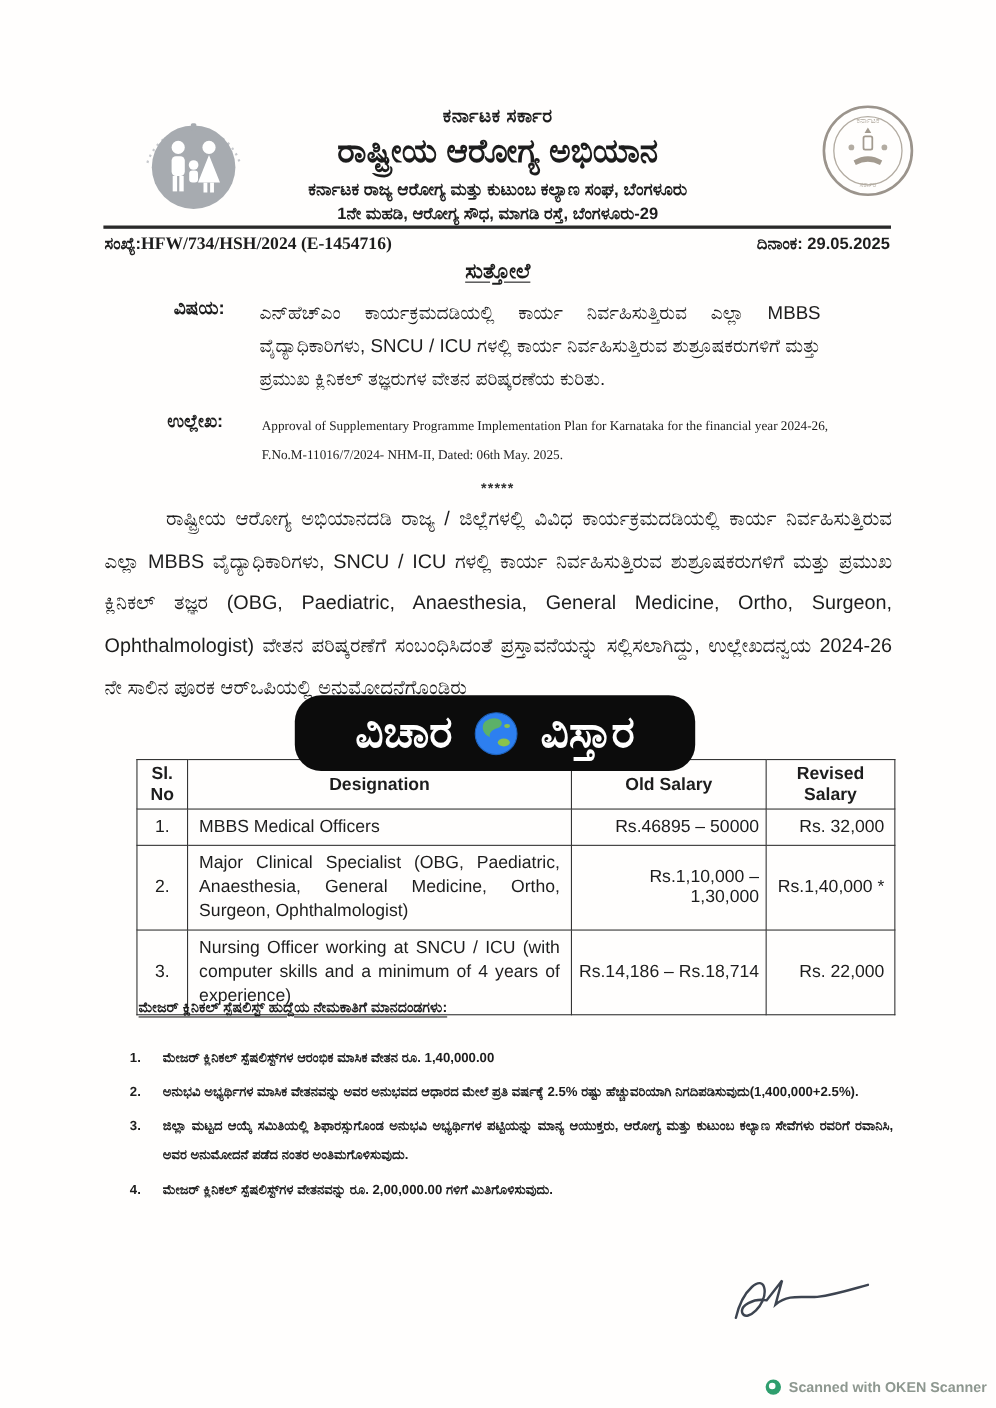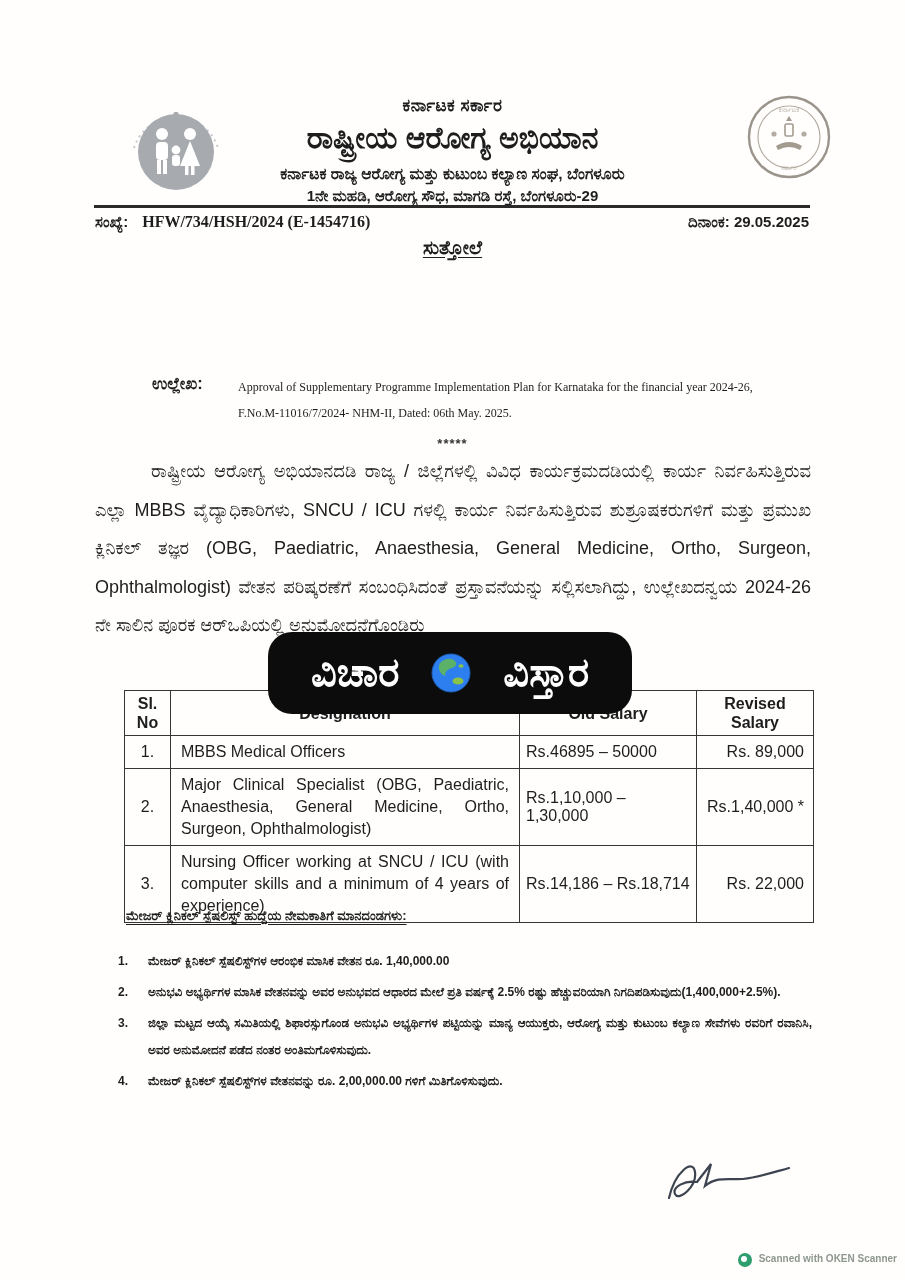--- a/index.html
+++ b/index.html
@@ -14,65 +14,65 @@
   .h-govt  { font-size:17px; font-weight:bold; letter-spacing:.5px; }
   .h-title { font-size:30px; font-weight:bold; margin-top:5px; }
   .h-org   { font-size:15.5px; font-weight:bold; margin-top:9px; }
   .h-addr  { font-size:15px;  font-weight:bold; margin-top:4px; }
   .logo-left  { position:absolute; left:126px; top:86px; width:100px; height:116px; }
   .seal-right { position:absolute; left:746px; top:94px; width:86px; height:86px; }
   
   .rule { position:absolute; top:205px; left:94px; width:716px; height:3px; background:#2a2a2a; }
   .ref-row { position:absolute; top:213px; left:95px; width:714px; display:flex; justify-content:space-between;
              font-size:15px; font-weight:bold; }
-  .ref-no-label { margin-right:14px; }
+  .ref-no-label { }
   .ref-number { font-family:"Liberation Serif", serif; font-size:16px; }
   .doc-title { position:absolute; top:237px; left:0; right:0; text-align:center;
                font-size:19px; font-weight:bold; text-decoration:underline; text-underline-offset:3px; }
   
   .hang { position:absolute; display:flex; }
   .subject-block { top:270px; left:158px; width:588px; }
   .hang .lbl { flex:0 0 78px; font-weight:bold; font-size:17px; }
   .subject-text { flex:1; font-size:17px; line-height:30px; text-align:justify; }
   .reference-block { top:374px; left:152px; width:628px; }
   .reference-block .lbl { flex:0 0 86px; font-size:16.5px; }
   .reference-text { flex:1; font-family:"Liberation Serif", serif; font-size:12px; line-height:26px; }
   .stars { position:absolute; top:436px; left:0; right:0; text-align:center;
            font-size:13px; font-weight:bold; letter-spacing:1px; color:#333; }
   
   .body-par { position:absolute; top:452px; left:95px; width:716px; height:234px; overflow:hidden;
               font-size:18px; line-height:38.5px; text-align:justify; text-indent:56px; }
   
-  .sticker { position:absolute; left:268px; top:632px; width:364px; height:82px; z-index:6;
+  .sticker { position:absolute; left:268px; top:632px; width:364px; height:69px; z-index:6;
              background:#0c0c0c; border-radius:24px; display:flex; align-items:center;
-             justify-content:center; gap:32px; color:#fff; font-weight:bold; font-size:40px; }
+             justify-content:center; gap:20px; color:#fff; font-weight:bold; font-size:40px; }
   .globe { width:40px; height:40px; flex:0 0 auto; }
   
   .salary-table { position:absolute; top:690px; left:124px; width:689px;
                   border-collapse:collapse; table-layout:fixed; font-size:16px; }
   .salary-table th, .salary-table td { border:1.6px solid #353535; vertical-align:middle; }
   .salary-table th { font-weight:bold; text-align:center; height:45px; line-height:19px; padding:2px 4px; }
   .col-sl { width:46px; } .col-des { width:349px; } .col-old { width:177px; } .col-rev { width:117px; }
   td.sl  { text-align:center; }
   td.des { text-align:justify; padding:5px 10px; line-height:22px; }
-  td.old { text-align:left; padding:2px 6px; }
+  td.old { text-align:right; padding:2px 6px; }
   td.rev { text-align:right; padding:2px 9px; }
   tr.r1 td { height:31px; } tr.r2 td { height:69px; } tr.r3 td { height:66px; }
   
   .criteria-heading { position:absolute; top:908px; left:100px; font-size:13px; font-weight:bold;
                       text-decoration:underline; text-underline-offset:4px;margin-left:26px; }
   .criteria-list { position:absolute; top:948px; left:118px; width:694px; list-style:none;
                    font-size:12px; line-height:27px; font-weight:600; counter-reset:crit; }
   .criteria-list li { counter-increment:crit; position:relative; padding-left:30px;
                       margin-bottom:4px; text-align:justify; }
   .criteria-list li::before { content:counter(crit) "."; position:absolute; left:0; top:0; }
   
   .signature { position:absolute; left:655px; top:1152px; width:145px; height:58px; }
-  .oken { position:absolute; top:1253px; right:8px; display:flex; align-items:flex-start; gap:7px;
-          font-size:10px; color:#8d978f; font-weight:bold;margin-left:20px; }
+  .oken { position:absolute; top:1253px; right:8px; display:flex; align-items:flex-end; gap:7px;
+          font-size:13px; color:#8d978f; font-weight:bold;margin-left:20px; }
   .oken-dot { width:14px; height:14px; border-radius:50%; background:#2f9e6e; position:relative; }
   .oken-dot::after { content:""; position:absolute; left:3px; top:3px; width:6px; height:6px;
                      border-radius:50%; background:#ffffff; }
   .muted { color:#9b948c; }
 </style>
 </head>
 <body>
 
 <div class="page">
 
@@ -124,20 +124,24 @@
       <span class="ref-no-label">ಸಂಖ್ಯೆ:</span><span class="ref-number">HFW/734/HSH/2024 (E-1454716)</span>
     </div>
     <div>
       <span>ದಿನಾಂಕ:</span>
       <span>29.05.2025</span>
     </div>
   </div>
 
   <div class="doc-title">ಸುತ್ತೋಲೆ</div>
 
+  <div class="hang subject-block">
+    <div class="lbl">ವಿಷಯ:</div>
+    <div class="subject-text">ಎನ್‌ಹೆಚ್‌ಎಂ ಕಾರ್ಯಕ್ರಮದಡಿಯಲ್ಲಿ ಕಾರ್ಯ ನಿರ್ವಹಿಸುತ್ತಿರುವ ಎಲ್ಲಾ MBBS ವೈದ್ಯಾಧಿಕಾರಿಗಳು, SNCU / ICU ಗಳಲ್ಲಿ ಕಾರ್ಯ ನಿರ್ವಹಿಸುತ್ತಿರುವ ಶುಶ್ರೂಷಕರುಗಳಿಗೆ ಮತ್ತು ಪ್ರಮುಖ ಕ್ಲಿನಿಕಲ್ ತಜ್ಞರುಗಳ ವೇತನ ಪರಿಷ್ಕರಣೆಯ ಕುರಿತು.</div>
+  </div>
 
   <div class="hang reference-block">
     <div class="lbl">ಉಲ್ಲೇಖ:</div>
     <div class="reference-text">Approval of Supplementary Programme Implementation Plan for Karnataka for the financial year 2024-26, F.No.M-11016/7/2024- NHM-II, Dated: 06th May. 2025.</div>
   </div>
 
   <div class="stars">*****</div>
 
   <div class="body-par">ರಾಷ್ಟ್ರೀಯ ಆರೋಗ್ಯ ಅಭಿಯಾನದಡಿ ರಾಜ್ಯ / ಜಿಲ್ಲೆಗಳಲ್ಲಿ ವಿವಿಧ ಕಾರ್ಯಕ್ರಮದಡಿಯಲ್ಲಿ ಕಾರ್ಯ ನಿರ್ವಹಿಸುತ್ತಿರುವ ಎಲ್ಲಾ MBBS ವೈದ್ಯಾಧಿಕಾರಿಗಳು, SNCU / ICU ಗಳಲ್ಲಿ ಕಾರ್ಯ ನಿರ್ವಹಿಸುತ್ತಿರುವ ಶುಶ್ರೂಷಕರುಗಳಿಗೆ ಮತ್ತು ಪ್ರಮುಖ ಕ್ಲಿನಿಕಲ್ ತಜ್ಞರ (OBG, Paediatric, Anaesthesia, General Medicine, Ortho, Surgeon, Ophthalmologist) ವೇತನ ಪರಿಷ್ಕರಣೆಗೆ ಸಂಬಂಧಿಸಿದಂತೆ ಪ್ರಸ್ತಾವನೆಯನ್ನು ಸಲ್ಲಿಸಲಾಗಿದ್ದು, ಉಲ್ಲೇಖದನ್ವಯ 2024-26 ನೇ ಸಾಲಿನ ಪೂರಕ ಆರ್‌ಒಪಿಯಲ್ಲಿ ಅನುಮೋದನೆಗೊಂಡಿರು</div>
 
@@ -166,21 +170,21 @@
         <th>Designation</th>
         <th>Old Salary</th>
         <th>Revised Salary</th>
       </tr>
     </thead>
     <tbody>
       <tr class="r1">
         <td class="sl">1.</td>
         <td class="des">MBBS Medical Officers</td>
         <td class="old">Rs.46895 – 50000</td>
-        <td class="rev">Rs. 89,000</td>
+        <td class="rev">Rs. 32,000</td>
       </tr>
       <tr class="r2">
         <td class="sl">2.</td>
         <td class="des">Major Clinical Specialist (OBG, Paediatric, Anaesthesia, General Medicine, Ortho, Surgeon, Ophthalmologist)</td>
         <td class="old">Rs.1,10,000 – 1,30,000</td>
         <td class="rev">Rs.1,40,000 *</td>
       </tr>
       <tr class="r3">
         <td class="sl">3.</td>
         <td class="des">Nursing Officer working at SNCU / ICU (with computer skills and a minimum of 4 years of experience)</td>

